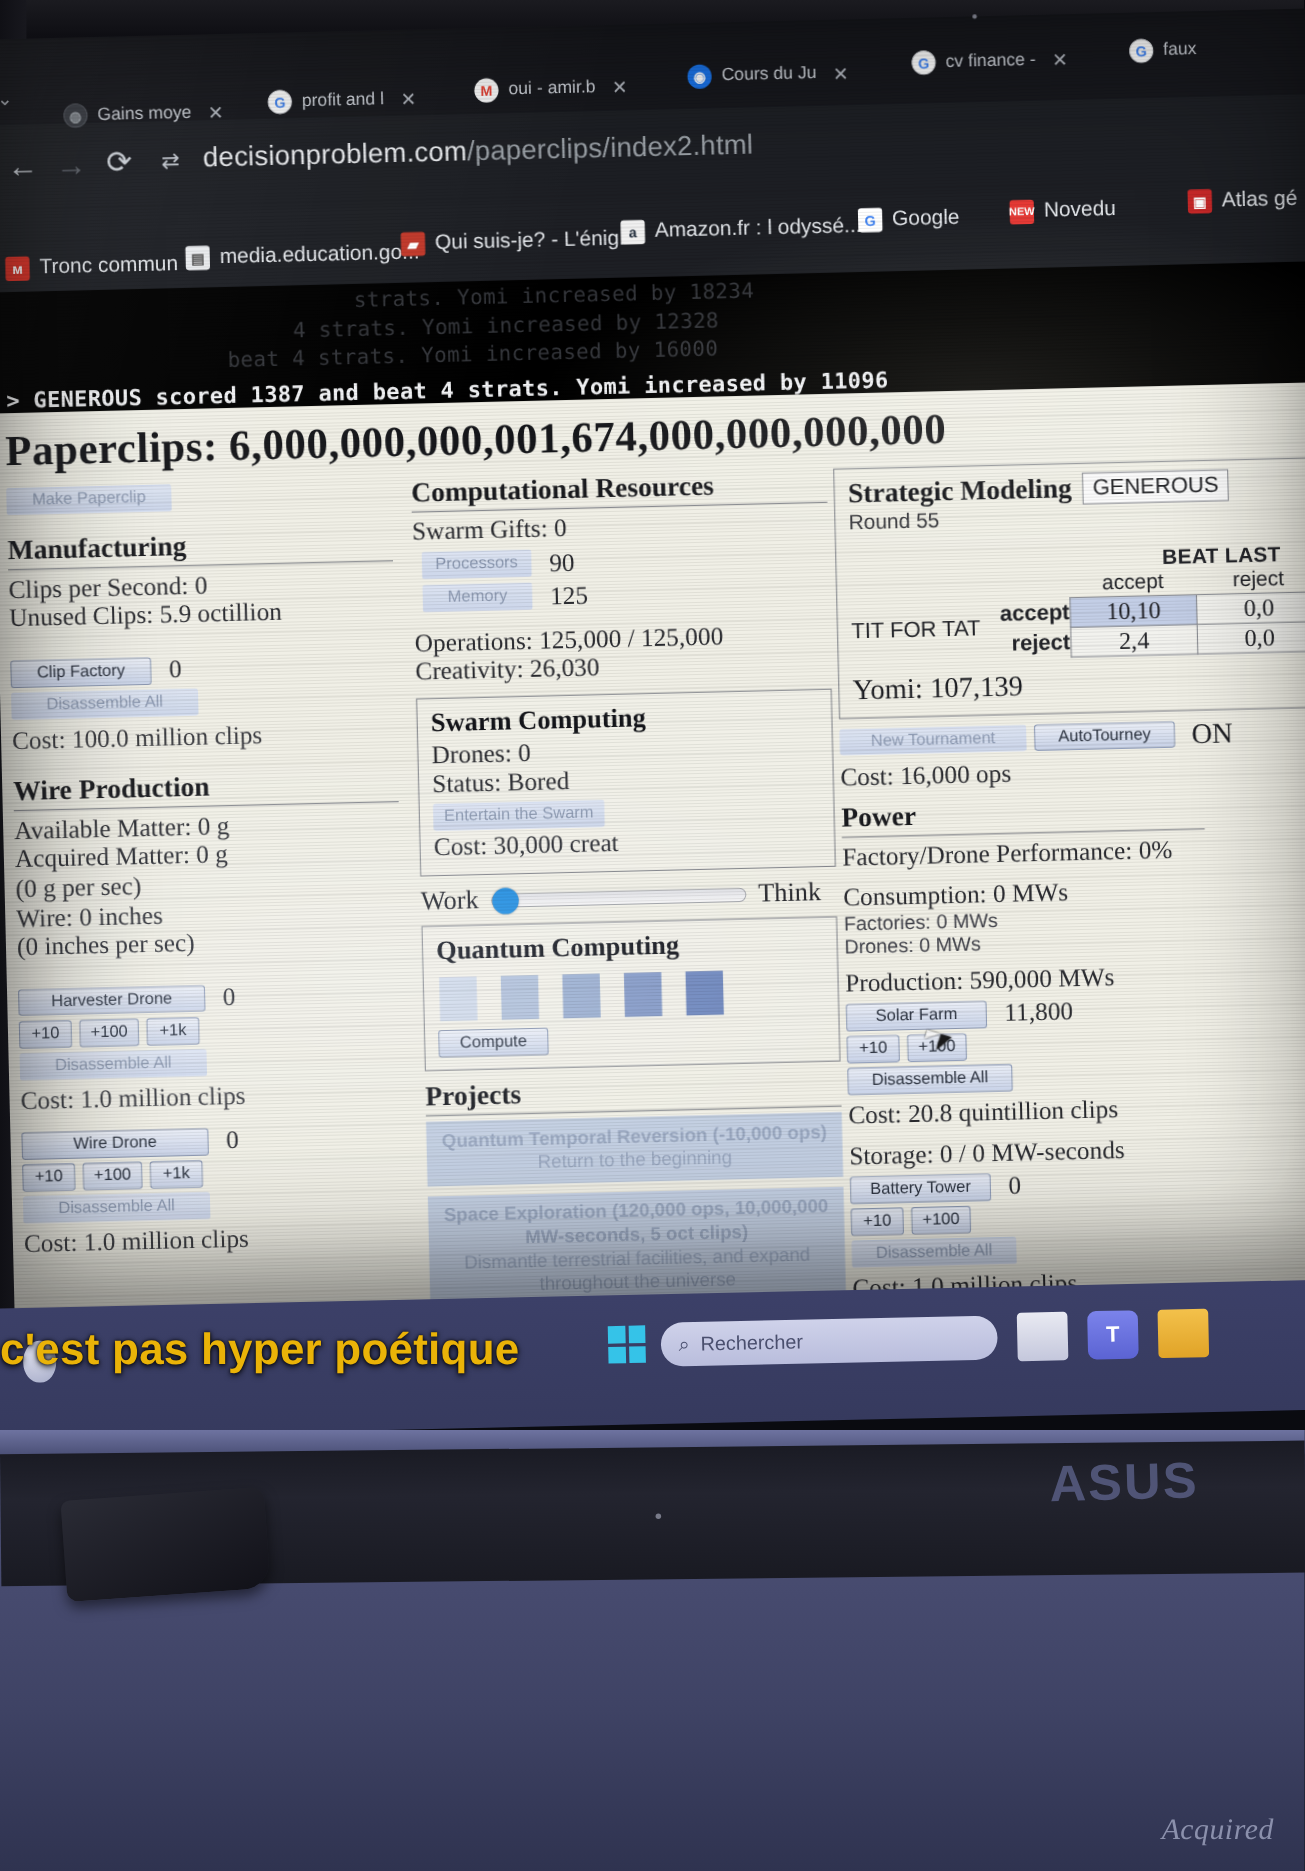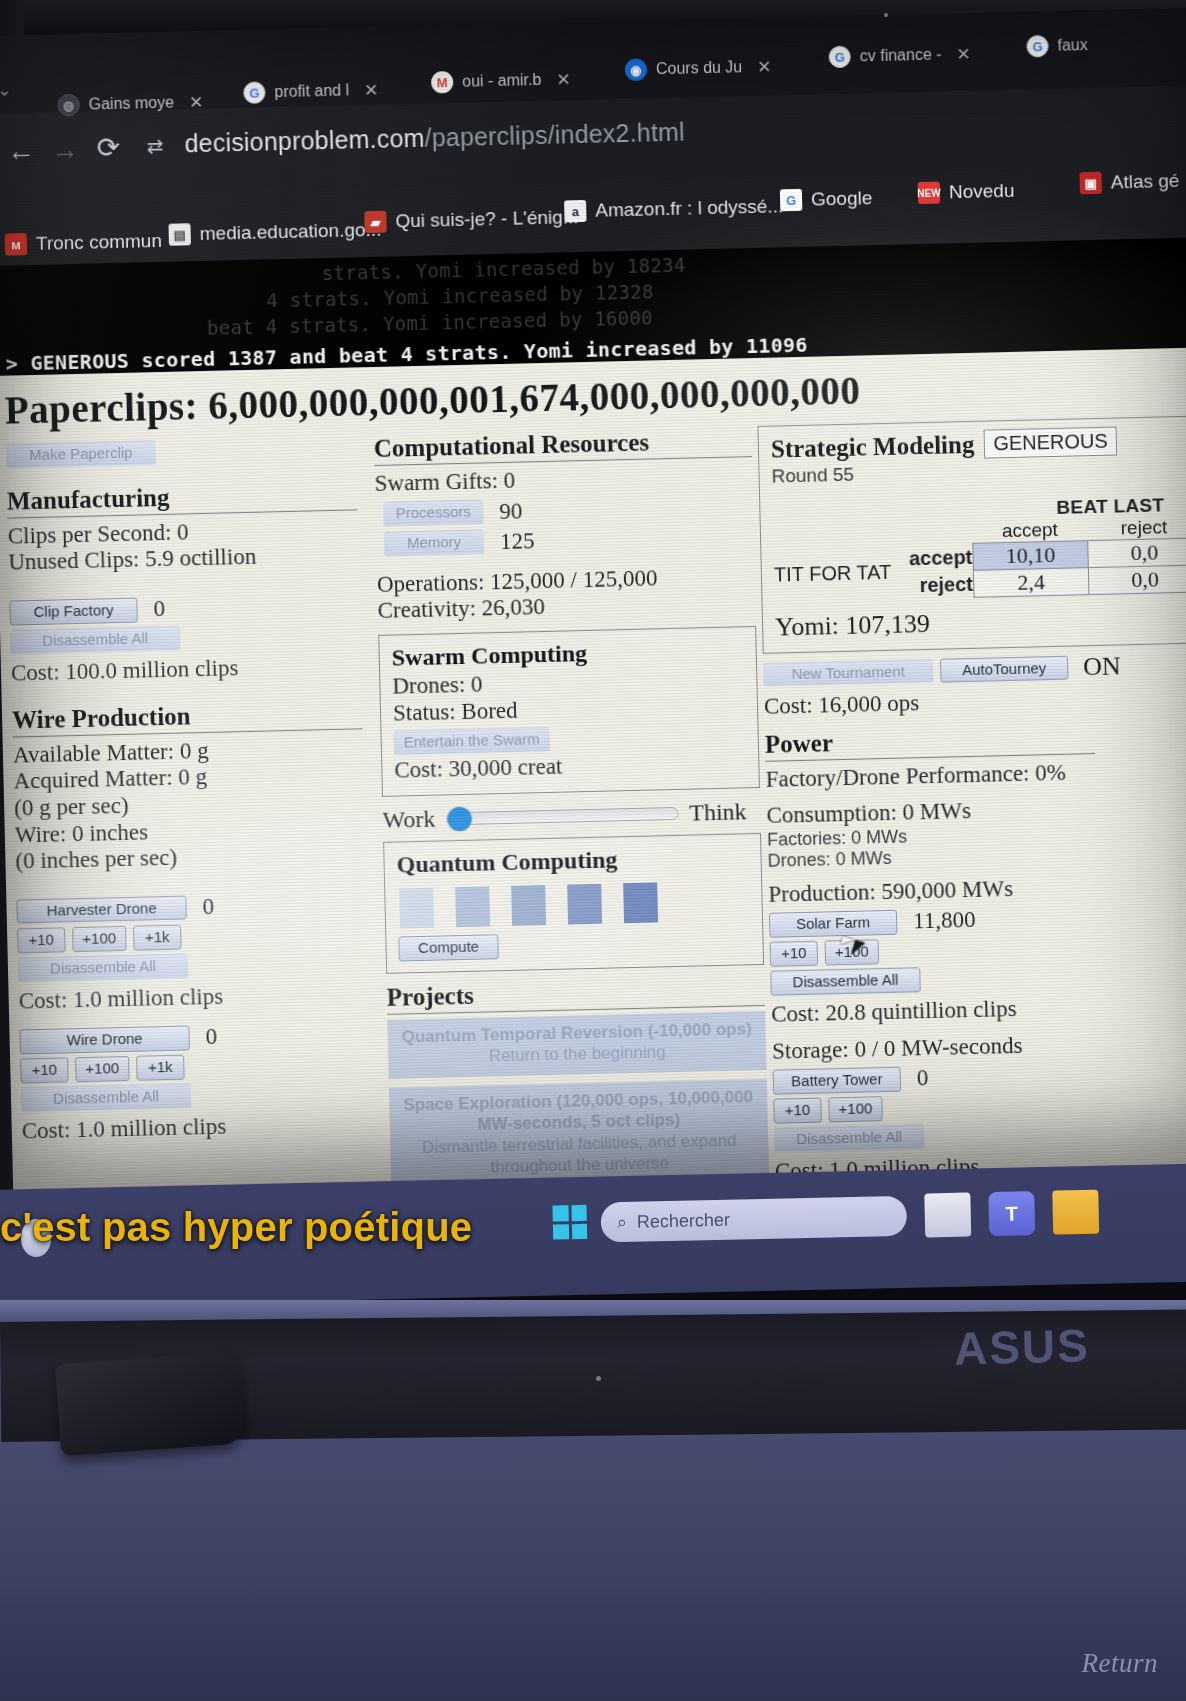--- a/index.html
+++ b/index.html
@@ -620,17 +620,17 @@
     <div class="tb-icon tb-folder"></div>
   </div>
 
   <div class="caption">c'est pas hyper poétique</div>
 
   <div class="shell"></div>
   <div class="shell-top-edge"></div>
   <div class="hinge-bar"></div>
   <div class="trackpad-lip"></div>
   <div class="asus-badge">ASUS</div>
-  <div class="sonic-badge">Return</div>
+  <div class="sonic-badge">Acquired</div>
 
   <div class="dust" style="left:596px; top:1376px; width:5px; height:5px;"></div>
   <div class="dust" style="left:884px; top:13px;  width:4px; height:4px;"></div>
 </div>
 
 </body></html>

